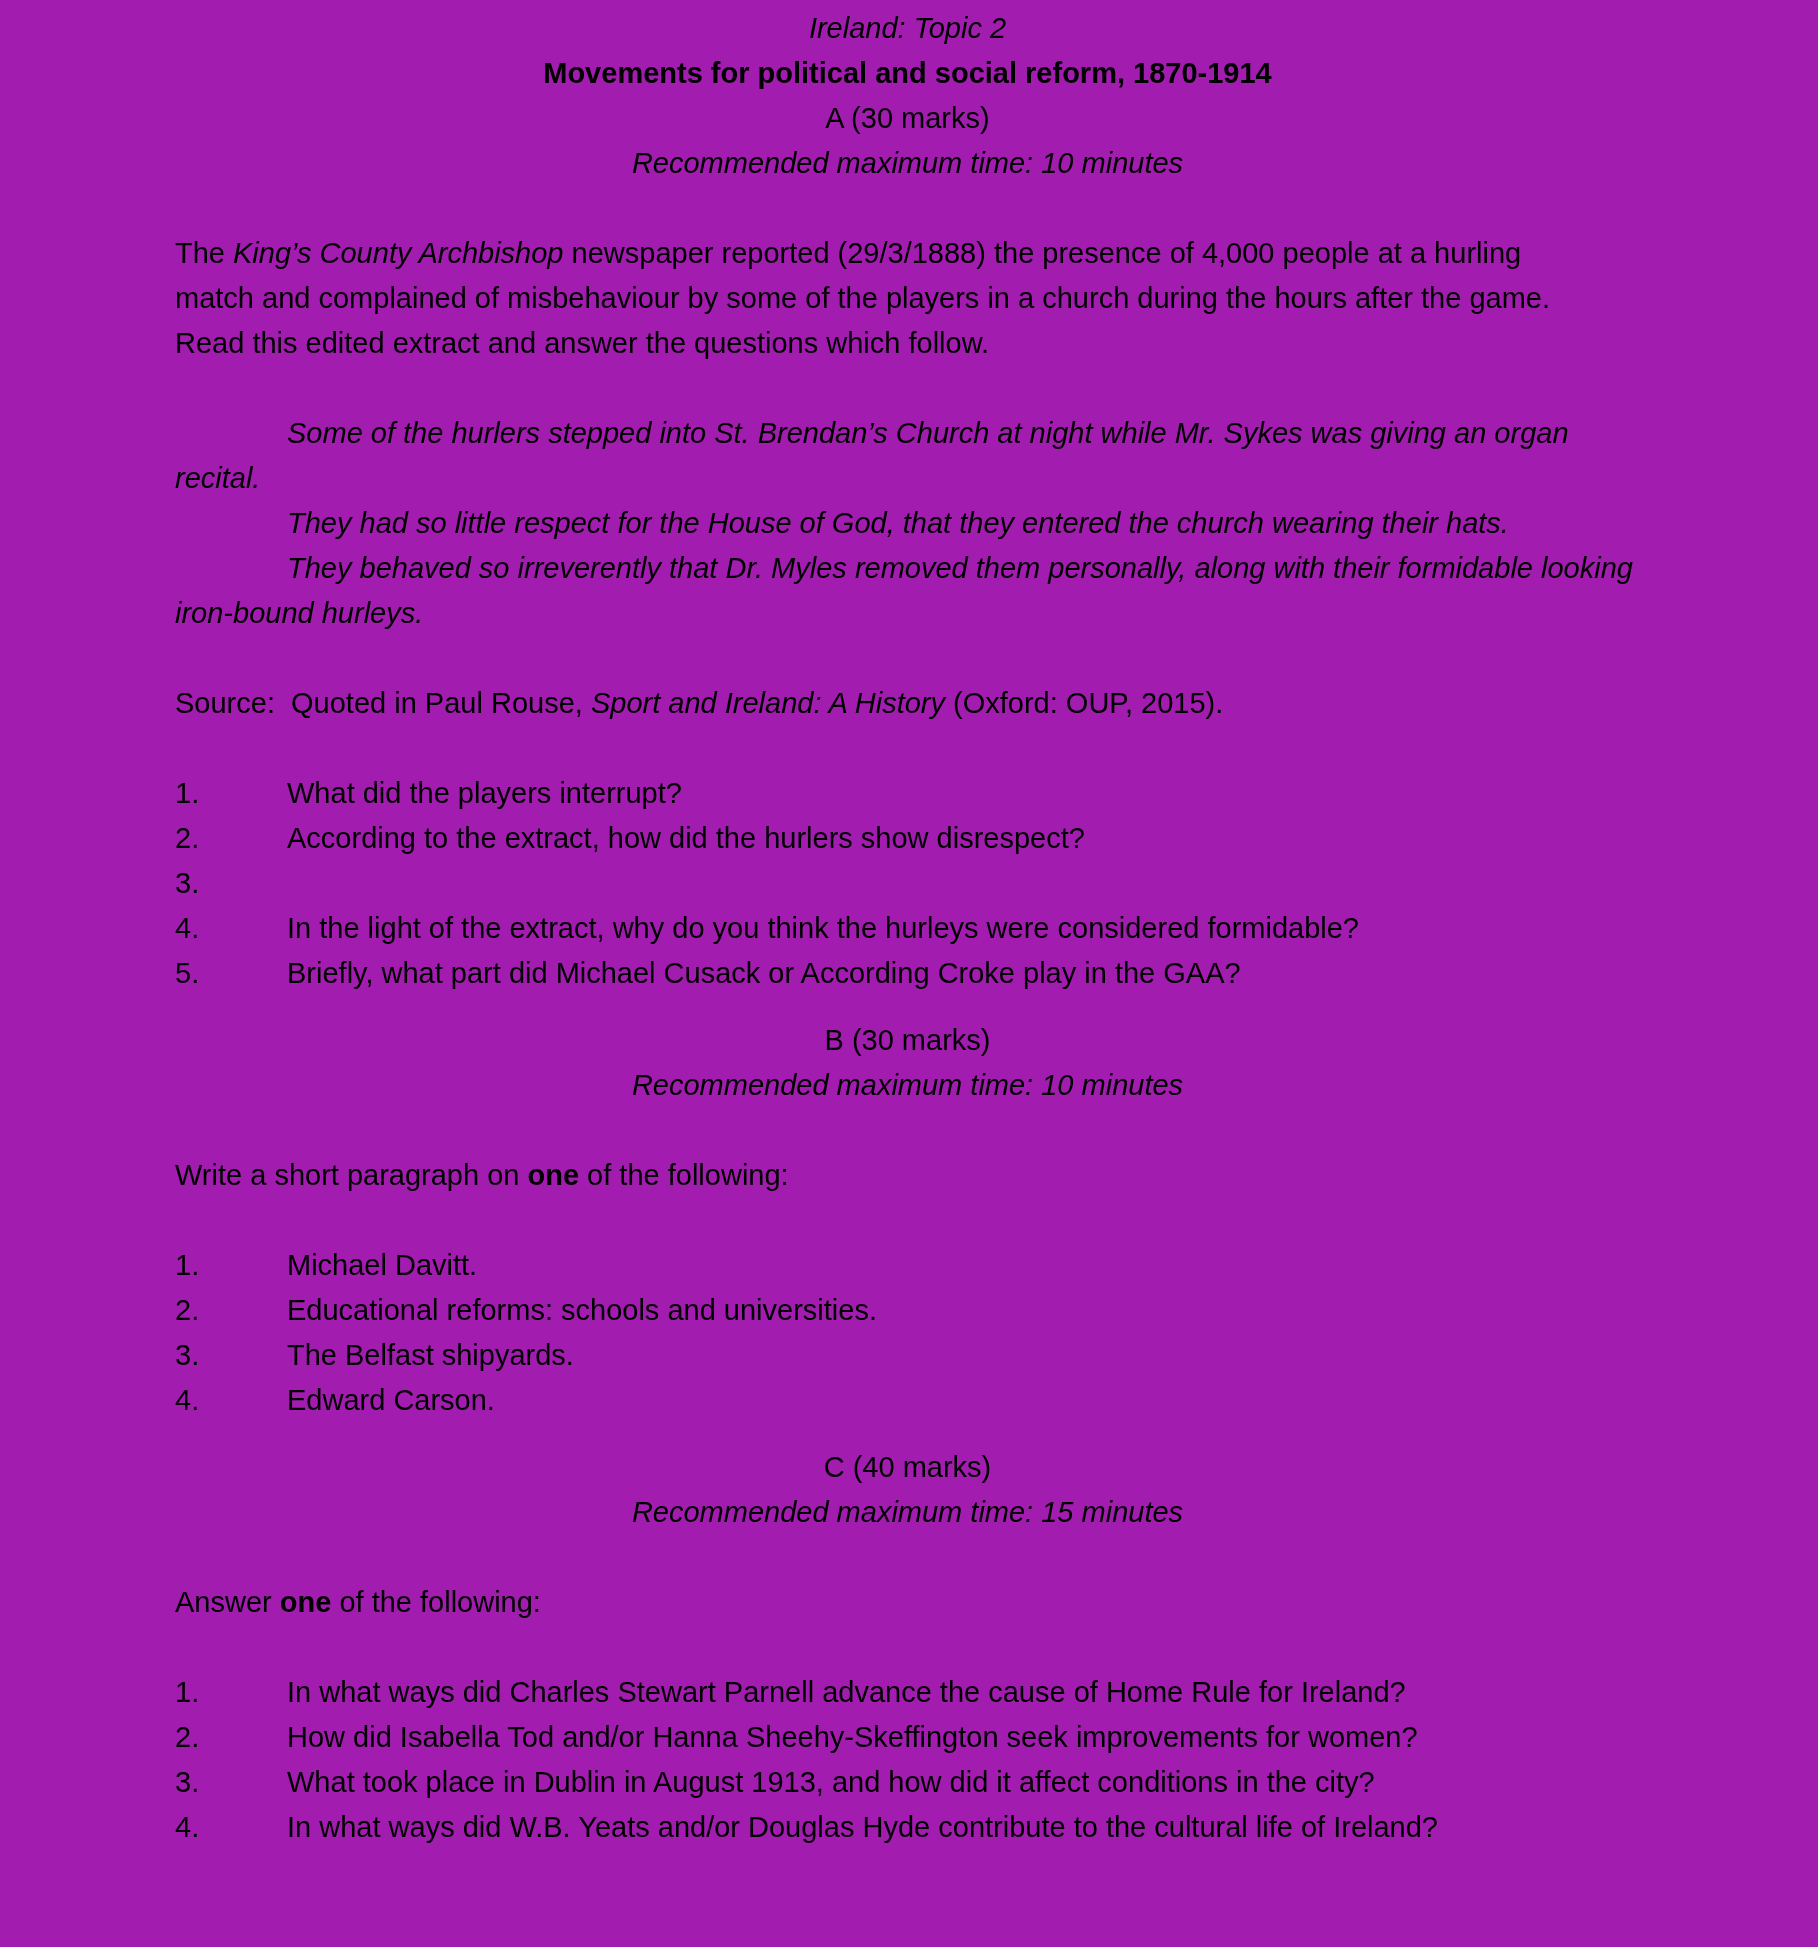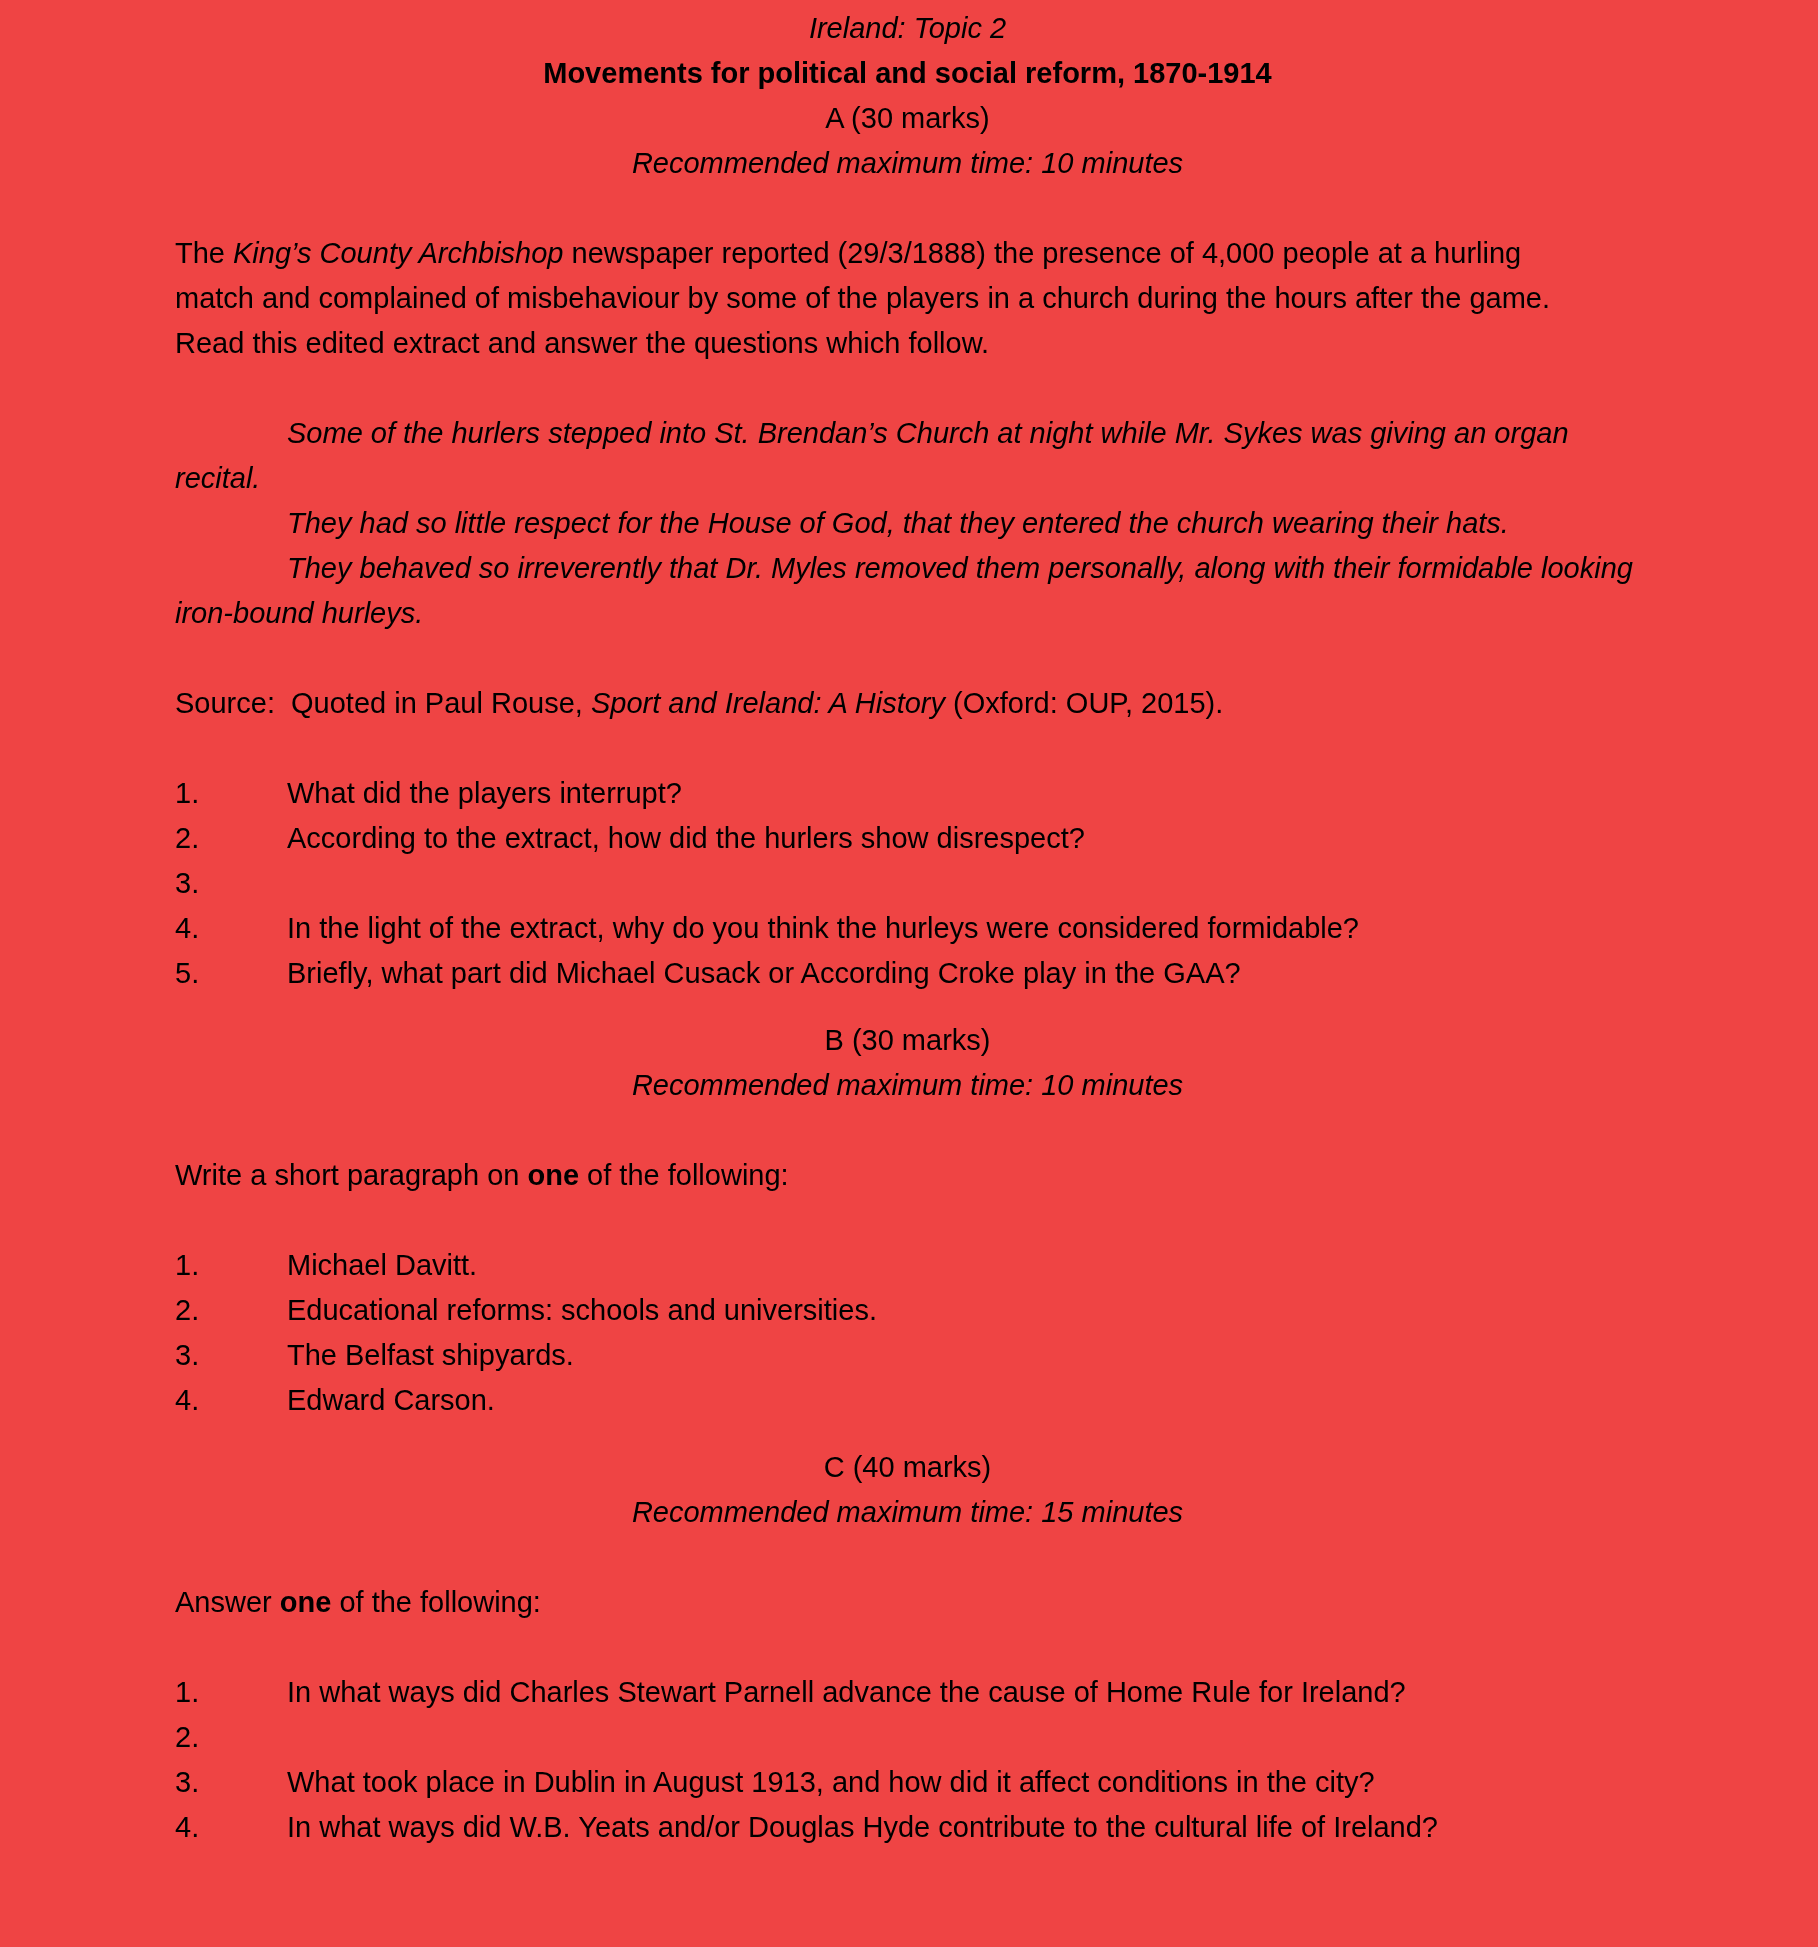--- a/index.html
+++ b/index.html
@@ -4,21 +4,21 @@
 <style>
   html, body {
     margin: 0;
     padding: 0;
     background: #ffffff;
   }
   .page {
     position: relative;
     width: 1818px;
     height: 1947px;
-    background: #ef4444;
+    background: #a21caf;
     color: #000000;
     font-family: "Liberation Sans", sans-serif;
     font-size: 29px;
     line-height: 45px;
     box-sizing: border-box;
     padding: 6px 178px 16px 175px;
     overflow: hidden;
   }
   .center { text-align: center; }
   .italic { font-style: italic; }
@@ -150,20 +150,21 @@
     <span class="txt">Answer </span><span class="txt bold">one</span><span class="txt"> of the following:</span>
   </div>
 
   <div class="qlist">
     <div class="list-item">
       <span class="num">1.</span>
       <span class="list-text">In what ways did Charles Stewart Parnell advance the cause of Home Rule for Ireland?</span>
     </div>
     <div class="list-item">
       <span class="num">2.</span>
+      <span class="list-text">How did Isabella Tod and/or Hanna Sheehy-Skeffington seek improvements for women?</span>
     </div>
     <div class="list-item">
       <span class="num">3.</span>
       <span class="list-text">What took place in Dublin in August 1913, and how did it affect conditions in the city?</span>
     </div>
     <div class="list-item">
       <span class="num">4.</span>
       <span class="list-text">In what ways did W.B. Yeats and/or Douglas Hyde contribute to the cultural life of Ireland?</span>
     </div>
   </div>

